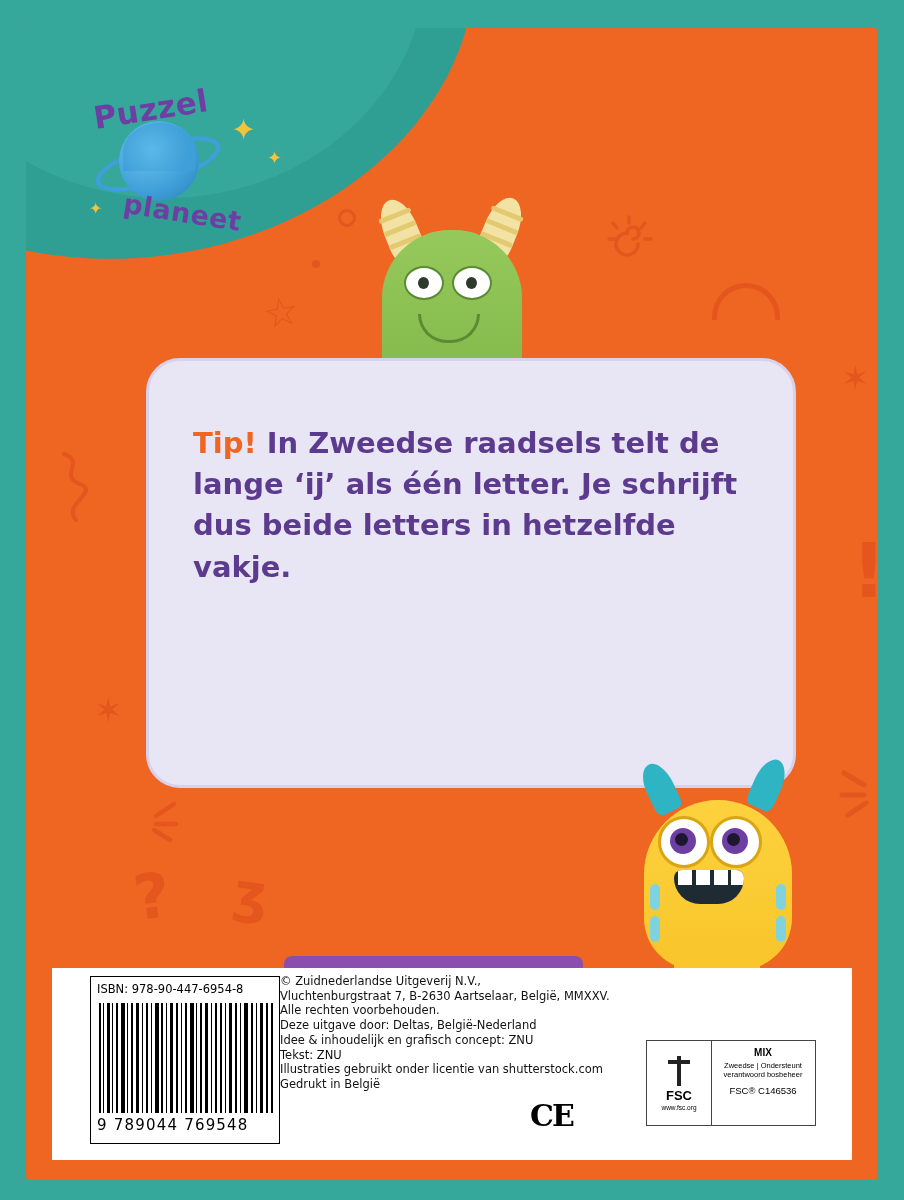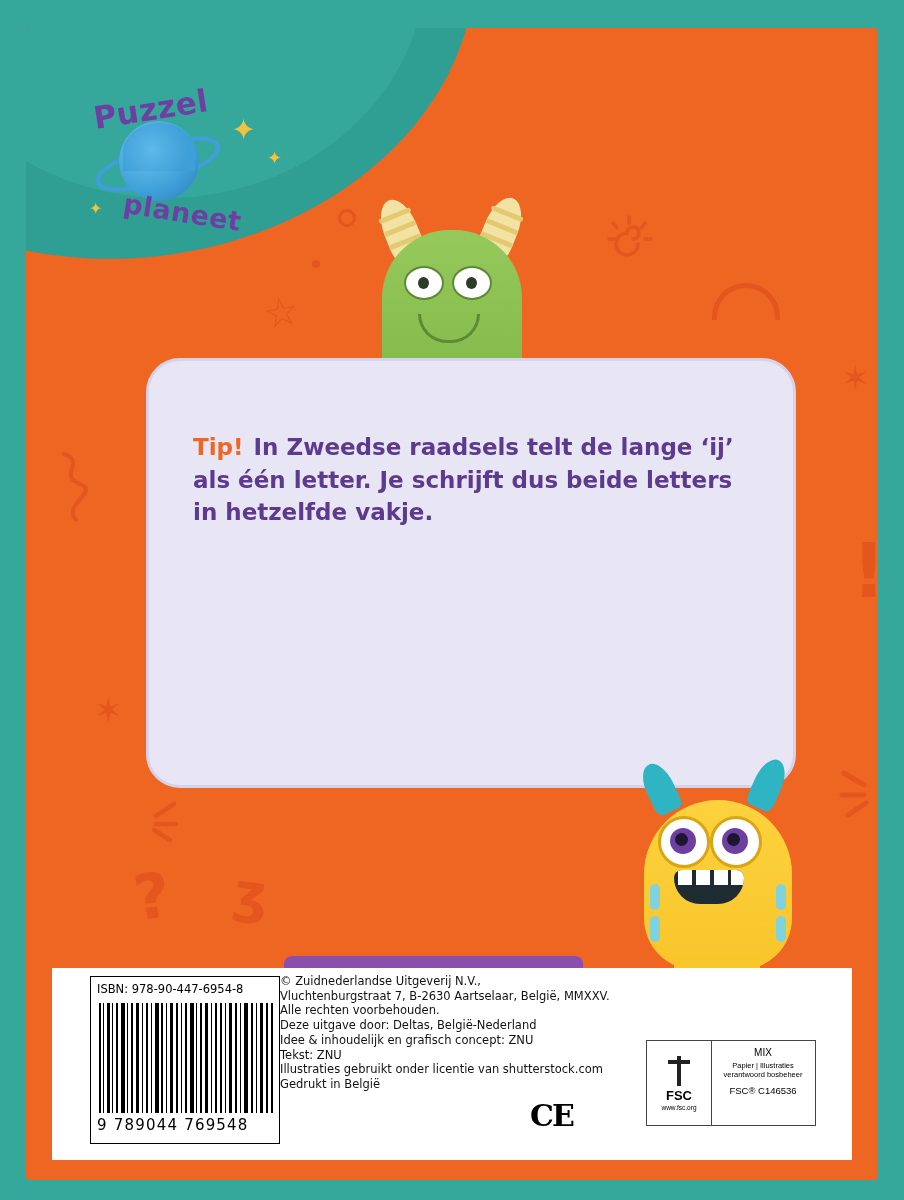--- a/index.html
+++ b/index.html
@@ -170,23 +170,23 @@
     padding:40px 44px 20px 44px;
   }
   .card p.intro {
     margin:0;
     color:#5c3b8e;
     font-size:24.5px;
     line-height:1.40;
     font-family:"DejaVu Sans", sans-serif;
   }
   .tip {
-    margin-top:30px;
+    margin-top:22px;
     color:#5c3b8e;
-    font-size:23px;
+    font-size:29px;
     line-height:1.42;
     font-weight:bold;
     font-family:"DejaVu Sans", sans-serif;
   }
   .tip .tipword { color:#ef6522; font-weight:bold; margin-right:10px; }
 
   
   .ribbon {
     position:absolute; left:258px; top:928px;
     background:#8a4fae; color:#ffffff;
@@ -252,21 +252,21 @@
   .fsc-tree:before {
     content:""; position:absolute; left:9px; top:0; width:4px; height:30px; background:#222;
   }
   .fsc-tree:after {
     content:""; position:absolute; left:0; top:4px; width:22px; height:4px; background:#222;
     box-shadow:0 8px 0 -2px #222, 0 15px 0 -4px #222;
   }
   .fsc-name { font-size:13px; font-weight:bold; margin-top:2px; font-family:"Liberation Sans", sans-serif; }
   .fsc-url { font-size:6.5px; margin-top:1px; font-family:"Liberation Sans", sans-serif; }
   .fsc-right { position:absolute; left:64px; top:0; right:0; bottom:0; padding:6px 4px; text-align:center; }
-  .fsc-mix { font-size:10px; font-weight:normal; font-family:"Liberation Sans", sans-serif; }
+  .fsc-mix { font-size:10px; font-weight:bold; font-family:"Liberation Sans", sans-serif; }
   .fsc-desc { font-size:7.5px; line-height:1.25; margin-top:3px; font-family:"Liberation Sans", sans-serif; }
   .fsc-code { font-size:9.5px; margin-top:5px; font-family:"Liberation Sans", sans-serif; }
 </style>
 </head>
 <body>
 
 <div class="page">
   <div class="teal-bg"></div>
 
   <div class="orange">
@@ -432,20 +432,20 @@
       <div class="ce">CE</div>
 
       <div class="fsc">
         <div class="fsc-left">
           <div class="fsc-tree"></div>
           <div class="fsc-name">FSC</div>
           <div class="fsc-url">www.fsc.org</div>
         </div>
         <div class="fsc-right">
           <div class="fsc-mix">MIX</div>
-          <div class="fsc-desc" style="white-space:pre-line;">Papier | Illustraties
+          <div class="fsc-desc" style="white-space:pre-line;">Zweedse | Ondersteunt
 verantwoord bosbeheer</div>
           <div class="fsc-code">FSC® C146536</div>
         </div>
       </div>
     </div>
   </div>
 </div>
 
 </body></html>

